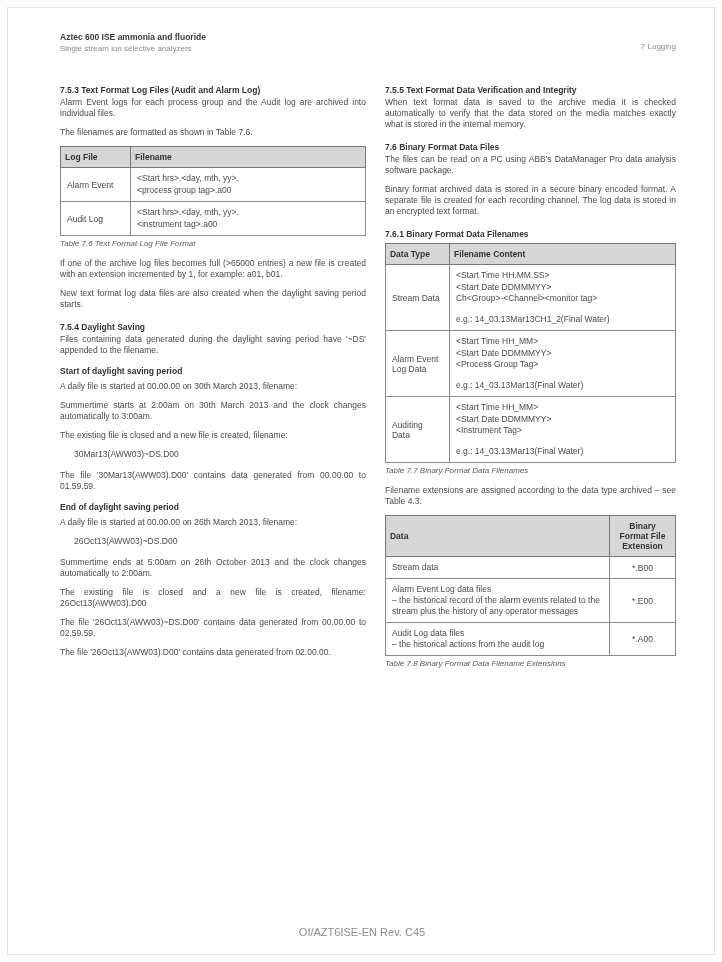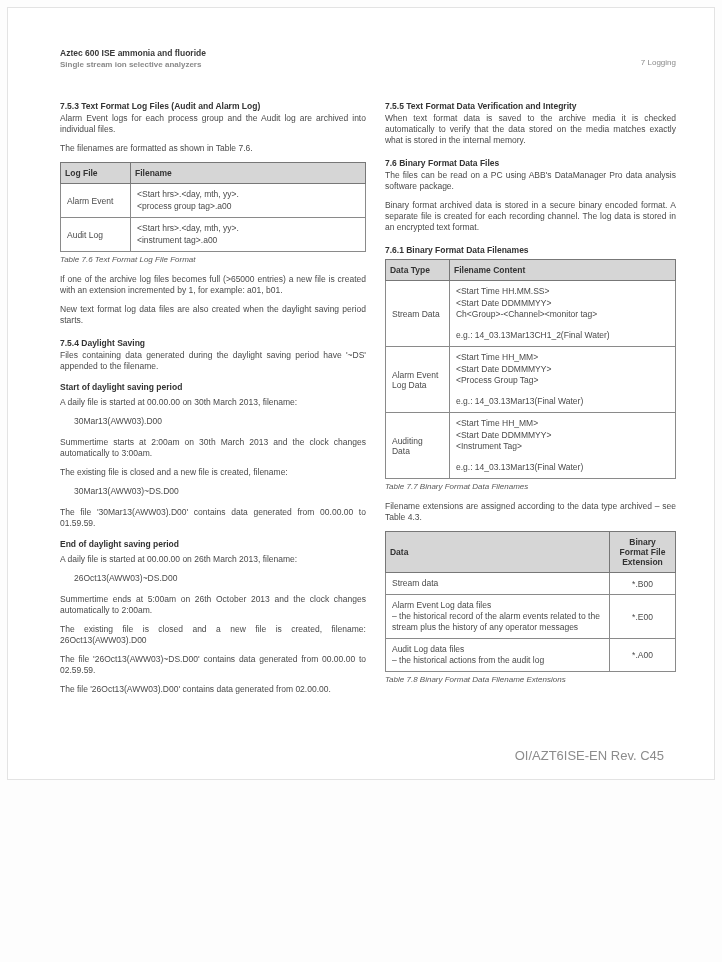--- a/index.html
+++ b/index.html
@@ -1,24 +1,24 @@
 <!DOCTYPE html>
 <html><head>
 <meta charset="utf-8">
 <style>
   * { margin:0; padding:0; box-sizing:border-box; }
   html,body { width:722px; height:962px; background:#fdfdfd; font-family:"Liberation Sans", sans-serif; }
   .page {
-    position:absolute; left:7px; top:7px; width:708px; height:773px;
+    position:absolute; left:7px; top:7px; width:708px; height:948px;
     background:#ffffff; border:1px solid #e3e3e3;
-    padding:40px 38px 18px 52px;
+    padding:24px 38px 18px 52px;
   }
   .header { display:flex; justify-content:space-between; align-items:flex-start; }
   .doc-title { font-size:8.5px; font-weight:bold; color:#3a3a3a; }
-  .doc-subtitle { font-size:8px; color:#8a8a8a; margin-top:2px;font-weight:bold; }
+  .doc-subtitle { font-size:8px; color:#8a8a8a; margin-top:2px; }
   .chapter { font-size:8px; color:#8a8a8a; padding-top:10px; }
   .columns { display:flex; gap:19px; margin-top:32px; }
   .col-left { width:307px; }
   .col-right { width:292px; }
   .h-sec { font-size:8.5px; font-weight:bold; color:#333333; margin:12px 0 2px; }
   .h-first { margin-top:0; }
   .subhead { font-size:8.5px; font-weight:bold; color:#333333; margin:10px 0 5px; }
   p.body { font-size:8.5px; line-height:11px; color:#4a4a4a; text-align:justify; margin-bottom:8px; }
   .filename { font-size:8.5px; line-height:11px; color:#4a4a4a; margin:0 0 10px 14px; }
   table { width:100%; border-collapse:collapse; margin:4px 0 2px; border:1.5px solid #5a5a5a; }
@@ -27,21 +27,21 @@
   td { border:1px solid #8a8a8a; font-size:8.5px; color:#4a4a4a; padding:5px 6px; vertical-align:middle; }
   .lbl-col { width:70px; }
   .lbl-col-77 { width:64px; }
   .ext-col { width:66px; text-align:center; }
   .tbl-line { line-height:11.5px; }
   .tbl-eg { margin-top:9px; line-height:11.5px; }
   .tbl-sub { line-height:11px; }
   .caption { font-size:8px; font-style:italic; color:#585858; margin:3px 0 10px; }
   .footer {
     position:absolute; left:52px; right:50px; bottom:16px;
-    display:flex; justify-content:flex-end; font-size:13px; color:#8c8c8c;
+    display:flex; justify-content:center; font-size:11px; color:#8c8c8c;
   }
 </style>
 </head>
 <body>
 
 <div class="page">
 
   <div class="header">
     <div>
       <div class="doc-title">Aztec 600 ISE ammonia and fluoride</div>
@@ -84,21 +84,20 @@
       <div class="caption">Table 7.6 Text Format Log File Format</div>
 
       <p class="body">If one of the archive log files becomes full (&gt;65000 entries) a new file is created with an extension incremented by 1, for example: a01, b01.</p>
       <p class="body">New text format log data files are also created when the daylight saving period starts.</p>
 
       <div class="h-sec">7.5.4 Daylight Saving</div>
       <p class="body">Files containing data generated during the daylight saving period have '~DS' appended to the filename.</p>
 
       <div class="subhead">Start of daylight saving period</div>
       <p class="body">A daily file is started at 00.00.00 on 30th March 2013, filename:</p>
-      <div class="filename">30Mar13(AWW03).D00</div>
       <p class="body">Summertime starts at 2:00am on 30th March 2013 and the clock changes automatically to 3:00am.</p>
       <p class="body">The existing file is closed and a new file is created, filename:</p>
       <div class="filename">30Mar13(AWW03)~DS.D00</div>
       <p class="body">The file '30Mar13(AWW03).D00' contains data generated from 00.00.00 to 01.59.59.</p>
 
       <div class="subhead">End of daylight saving period</div>
       <p class="body">A daily file is started at 00.00.00 on 26th March 2013, filename:</p>
       <div class="filename">26Oct13(AWW03)~DS.D00</div>
       <p class="body">Summertime ends at 5:00am on 26th October 2013 and the clock changes automatically to 2:00am.</p>
       <p class="body">The existing file is closed and a new file is created, filename: 26Oct13(AWW03).D00</p>

